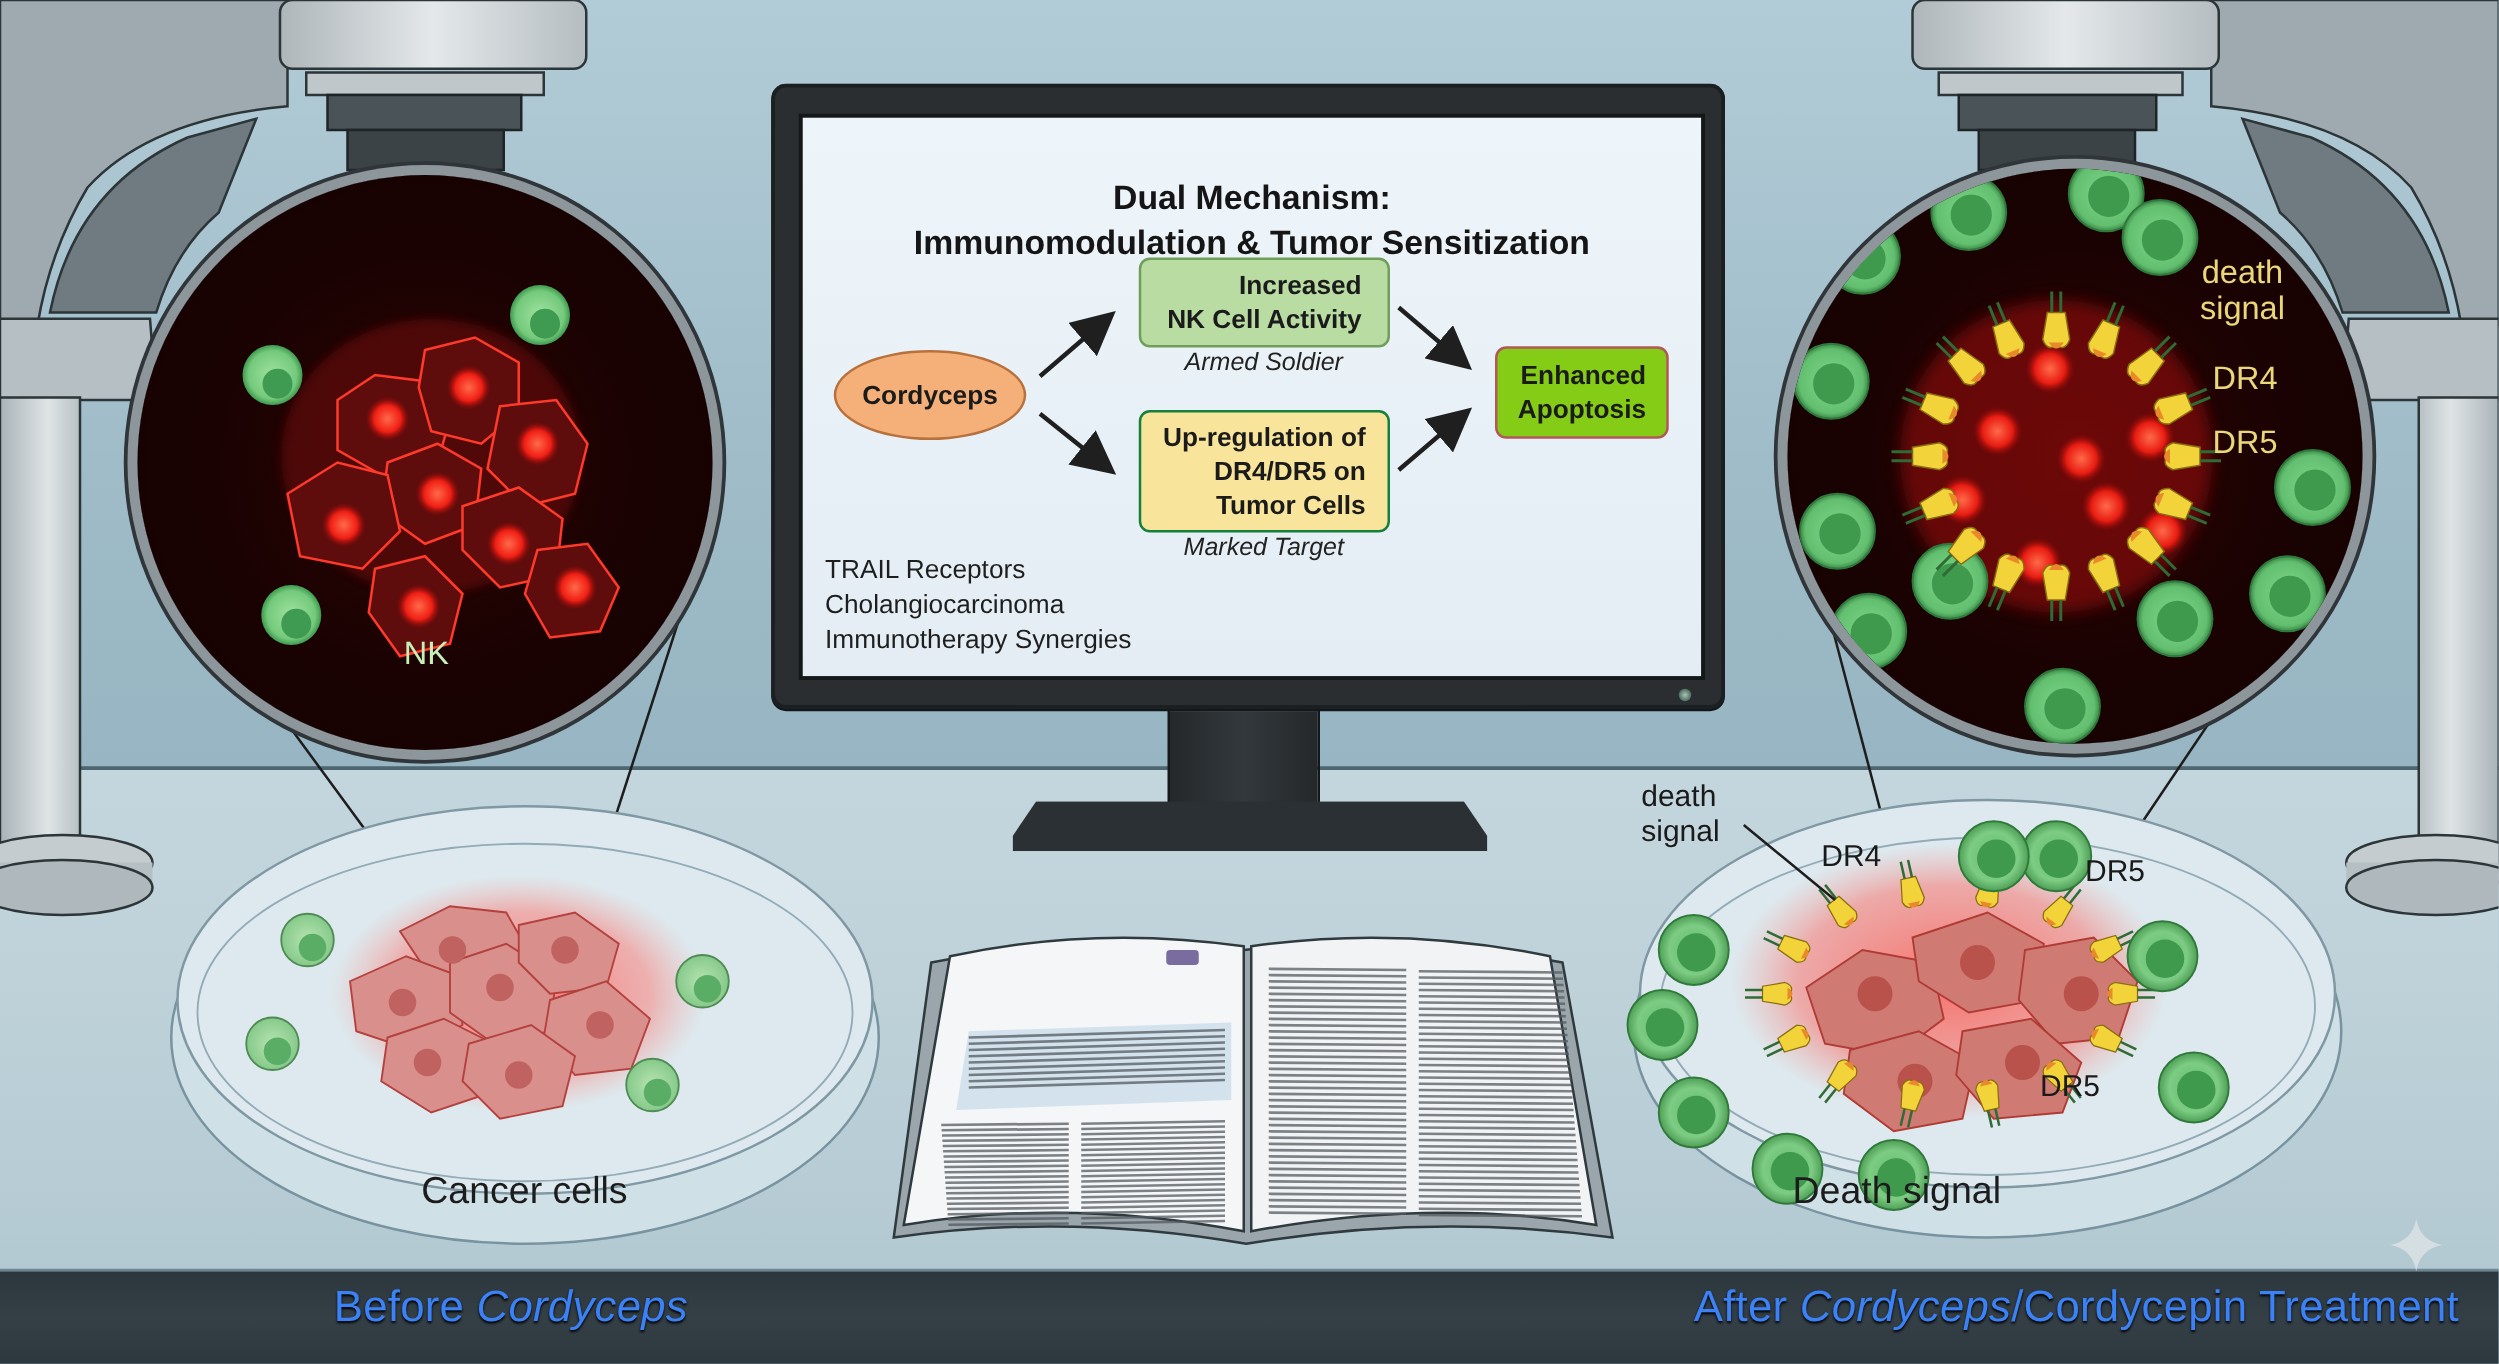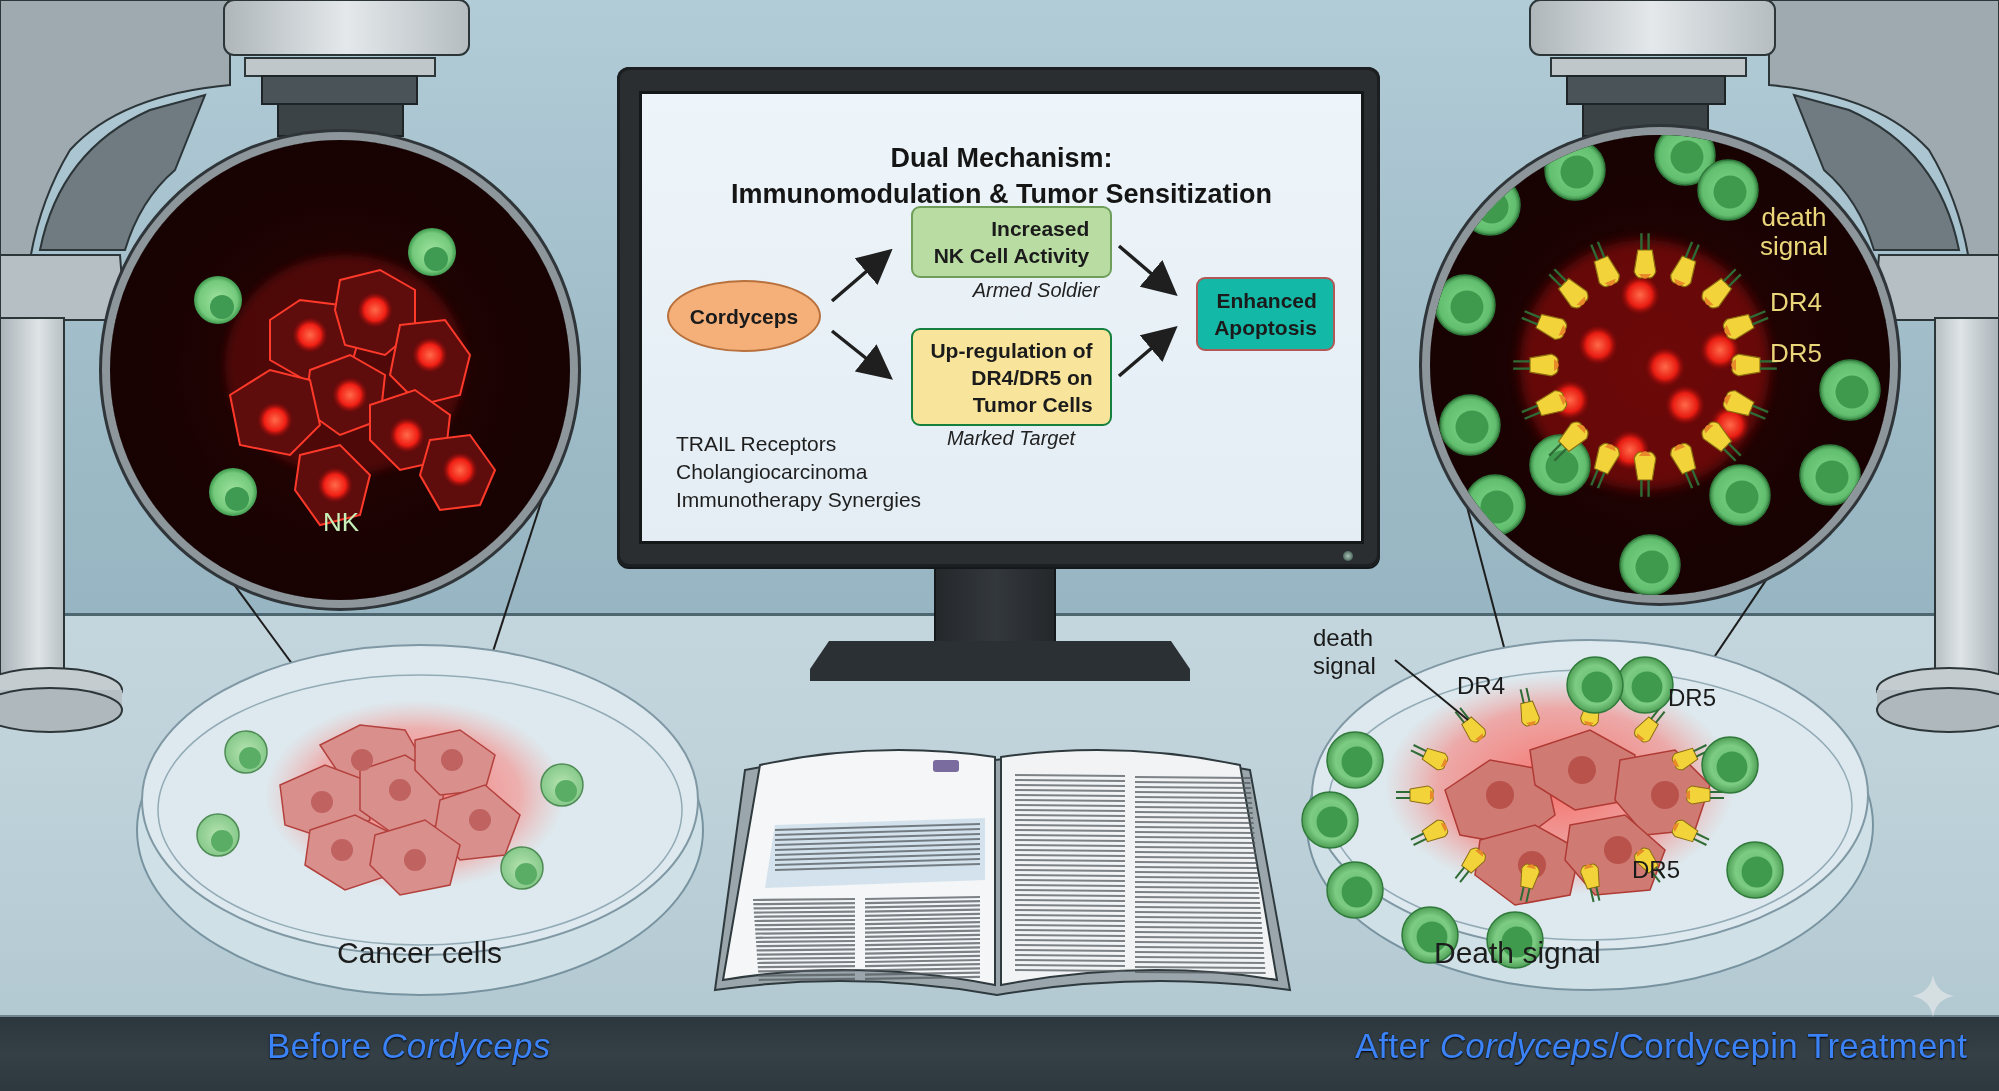--- a/index.html
+++ b/index.html
@@ -377,39 +377,39 @@
 
 <div class="node" style="left:667px;top:280px;width:150px;height:68px;border-radius:50%;background:#f5b07a;border:2px solid #b8713c;">
   <span>Cordyceps</span>
 </div>
 <div class="node" style="left:911px;top:206px;width:197px;height:68px;border-radius:9px;background:#b9dca3;border:2px solid #6e9e5a;">
   <div>
       <span>Increased</span>
        <span>NK Cell Activity</span>
     </div>
 </div>
-<div class="sub" style="left:936px;top:279px;width:200px;">Armed Soldier</div>
+<div class="sub" style="left:911px;top:279px;width:200px;">Armed Soldier</div>
 
 <div class="node" style="left:911px;top:328px;width:197px;height:94px;border-radius:9px;background:#f8e49a;border:2px solid #15803d;">
   <div>
       <span>Up-regulation of</span>
        <span>DR4/DR5 on</span>
        <span>Tumor Cells</span>
     </div>
 </div>
 <div class="sub" style="left:911px;top:427px;width:200px;">Marked Target</div>
 
-<div class="node" style="left:1196px;top:277px;width:135px;height:70px;border-radius:9px;background:#14b8a6;border:2px solid #b25858;">
+<div class="node" style="left:1196px;top:277px;width:135px;height:70px;border-radius:9px;background:#84cc16;border:2px solid #b25858;">
   <div>
       <span>Enhanced</span>
        <span>Apoptosis</span>
     </div>
 </div>
 
-<div class="kw" style="top:430px;margin-left:16px;">
+<div class="kw" style="top:442px;">
   <div>TRAIL Receptors</div>
   <div>Cholangiocarcinoma</div>
   <div>Immunotherapy Synergies</div>
 </div>
 
 <svg class="abs" style="left:130px;top:630px;width:580px;height:380px;" viewBox="0 0 580 380">
   <defs>
     <radialGradient id="redglow" cx=".5" cy=".5" r=".5">
         <stop offset="0" stop-color="#ff5a55" stop-opacity=".8"></stop>
         <stop offset=".7" stop-color="#ff6a62" stop-opacity=".45"></stop>

